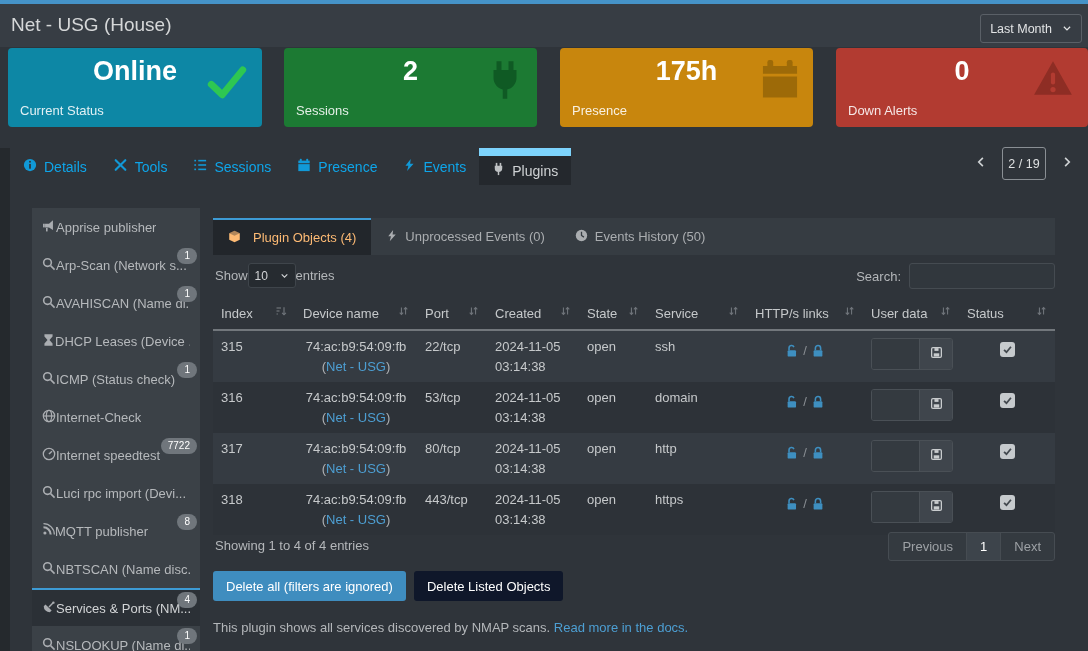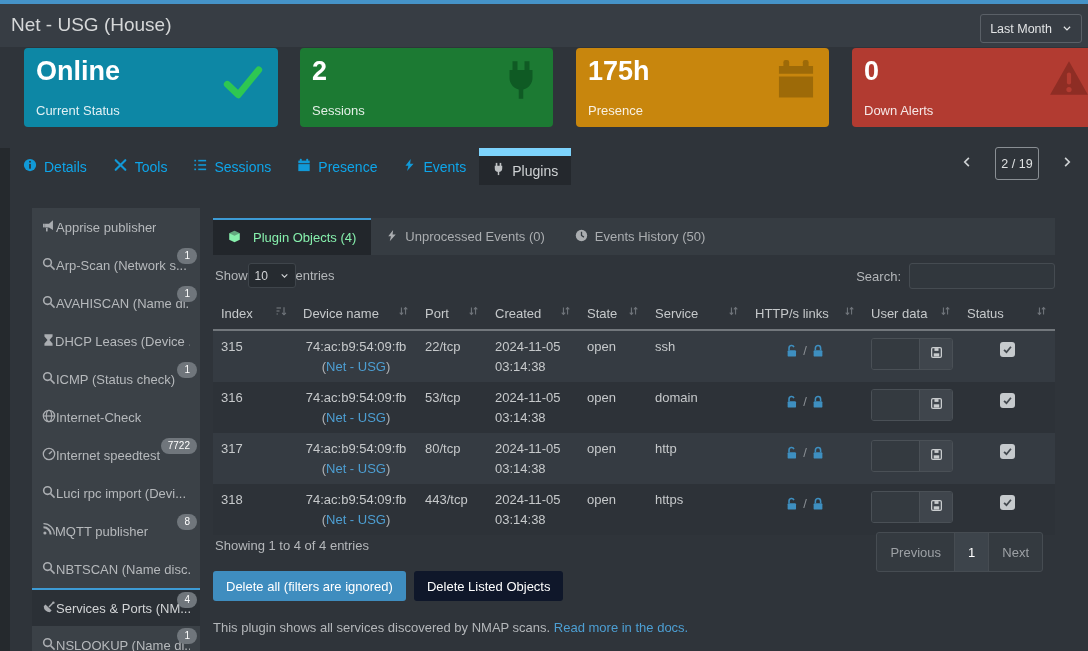--- a/index.html
+++ b/index.html
@@ -15,56 +15,56 @@
   .header { position:absolute; left:0; top:4px; width:1088px; height:43px; background:#373d44; }
   .page-title { position:absolute; left:11px; top:10px; font-size:19px; color:#d5d7d8; font-weight:400; }
   .period-select {
     position:absolute; right:6px; top:10px; height:29px; min-width:97px;
     border:1px solid #5a6067; border-radius:3px; display:flex; align-items:center;
     padding:0 9px; gap:10px; color:#e2e4e5; font-size:12.5px; cursor:pointer; background:transparent;
   }
   .left-strip { position:absolute; left:0; top:148px; width:10px; height:503px; background:#25292d; }
 
   
-  .cards { position:absolute; left:16px; top:48px; width:900px; height:80px; }
+  .cards { position:absolute; left:0; top:48px; width:900px; height:80px;text-align:center; }
   .card { position:absolute; top:0; height:79px; border-radius:4px; color:#fff; padding:8px 12px; }
   .card-value { font-size:27px; font-weight:700; line-height:1.15; }
   .card-label { position:absolute; left:12px; bottom:9px; font-size:13px; color:rgba(255,255,255,.88); }
   .card-icon { position:absolute; right:12px; top:10px; }
   .c0 { left:8px;   width:254px; }
   .c1 { left:284px; width:253px; }
   .c2 { left:560px; width:253px; }
   .c3 { left:836px; width:252px; }
   .c0 .card-icon { color:#2ec752; top:14px; }
   .c1 .card-icon { color:#0f5a24; }
   .c2 .card-icon { color:#9d6a08; }
   .c3 .card-icon { color:#8e2d24; }
 
   
   .tabbar { position:absolute; left:10px; top:148px; height:37px; display:flex; align-items:stretch; }
   .tab { display:flex; align-items:center; gap:7px; padding:0 13px; color:#0ea5e9; font-size:14px; cursor:pointer; }
   .tab svg { opacity:.9; }
   .tab.active { background:#24282d; border-top:8px solid #7dd3fc; color:#cfd2d4; padding-top:0; }
-  .tab-pager { position:absolute; right:8px; top:147px; height:33px; display:flex; align-items:center; gap:15px; }
+  .tab-pager { position:absolute; right:8px; top:147px; height:33px; display:flex; align-items:center; gap:8px; }
   .pager-btn { width:26px; height:28px; display:flex; align-items:center; justify-content:center; color:#cfd2d4; cursor:pointer; }
   .pager-box { width:44px; height:33px; border:1px solid #8a8f94; border-radius:3px; display:flex; align-items:center; justify-content:center; color:#dfe1e2; font-size:12.5px; }
 
   
   .sidebar { position:absolute; left:32px; top:208px; width:168px; background:#3b4147; }
   .sb-item { position:relative; height:38px; display:flex; align-items:center; gap:0; padding:0 10px; color:#b6b9bc; cursor:pointer; font-size:13px; }
   .sb-item svg { flex:0 0 auto; color:#aaadb1; }
   .sb-label { white-space:nowrap; overflow:hidden; }
   .sb-item.active { background:#2b3036; border-top:2px solid #3d9bd5; color:#d2d4d6; }
   .sb-badge { position:absolute; top:2px; right:3px; background:#707artwork; }
   .sb-badge { position:absolute; top:2px; right:3px; background:#70767c; color:#fff; font-size:10px; line-height:1; padding:3px 7px; border-radius:9px; }
 
   
   .plugin-tabs { position:absolute; left:213px; top:218px; width:842px; height:37px; background:#363c42; display:flex; }
   .ptab { display:flex; align-items:center; gap:7px; padding:0 15px; color:#aaadb0; font-size:13px; cursor:pointer; }
-  .ptab.active { background:#22262b; border-top:2px solid #3d9bd5; color:#86efac;gap:12px; }
+  .ptab.active { background:#22262b; border-top:2px solid #3d9bd5; color:#fdba74;gap:12px; }
 
   
   .controls { position:absolute; left:213px; top:263px; width:842px; height:27px; }
   .show-wrap { position:absolute; left:2px; top:0; display:flex; align-items:center; color:#b4b7ba; }
   .show-select { width:48px; height:25px; background:#262b30; border:1px solid #3f454b; border-radius:3px; display:flex; align-items:center; justify-content:space-between; padding:0 6px; color:#d2d4d6; font-size:12px; cursor:pointer; }
   .search-wrap { position:absolute; right:0; top:0; display:flex; align-items:center; gap:8px; color:#b4b7ba; }
   .search-input { width:146px; height:26px; background:#31373d; border:1px solid #454b51; border-radius:3px; color:#d2d4d6; padding:0 6px; font-size:13px; outline:none; }
 
   
   table.objects { position:absolute; left:213px; top:299px; width:842px; border-collapse:collapse; table-layout:fixed; }
@@ -80,21 +80,21 @@
   .locks { display:flex; align-items:center; gap:4px; justify-content:center; padding-top:4px; color:#3e8fc0; }
   .locks .sep { color:#8a8f94; }
   .lock-icon { cursor:pointer; display:flex; }
   .ud-group { display:flex; width:82px; height:32px; border:1px solid #4a5056; border-radius:3px; overflow:hidden; margin-top:1px; }
   .ud-input { width:48px; background:#343a40; border:none; outline:none; color:#d2d4d6; padding:0 5px; font-size:12px; border-right:1px solid #4a5056; }
   .ud-save { flex:1; background:#3f454c; display:flex; align-items:center; justify-content:center; color:#c9ccce; cursor:pointer; border:none; }
   .chk { width:15px; height:15px; background:#c6cacd; border-radius:3px; display:inline-flex; align-items:center; justify-content:center; margin-top:5px; cursor:pointer; }
 
   
   .summary { position:absolute; left:215px; top:538px; color:#b4b7ba; font-size:13px; }
-  .pagination { position:absolute; right:45px; top:532px; height:40px; display:flex; background:#343a40; border:1px solid #464c52; border-radius:3px; overflow:hidden; }
+  .pagination { position:absolute; right:33px; top:532px; height:29px; display:flex; background:#343a40; border:1px solid #464c52; border-radius:3px; overflow:hidden; }
   .pg-btn { display:flex; align-items:center; padding:0 13px; color:#9da1a5; font-size:13px; cursor:pointer; }
   .pg-btn.current { background:#3d444b; color:#fff; border-left:1px solid #464c52; border-right:1px solid #464c52; }
   .action-btns { position:absolute; left:213px; top:571px; display:flex; gap:8px; }
   .btn { height:30px; border:none; border-radius:3px; color:#fff; font-size:13px; padding:0 13px; cursor:pointer; font-family:inherit; }
   .btn-primary { background:#3f8dbf; }
   .btn-danger { background:#0f172a; }
   .plugin-note { position:absolute; left:213px; top:620px; color:#b4b7ba; font-size:13px; }
   .doc-link { color:#4d9fd3; cursor:pointer; }
 </style>
 </head>

